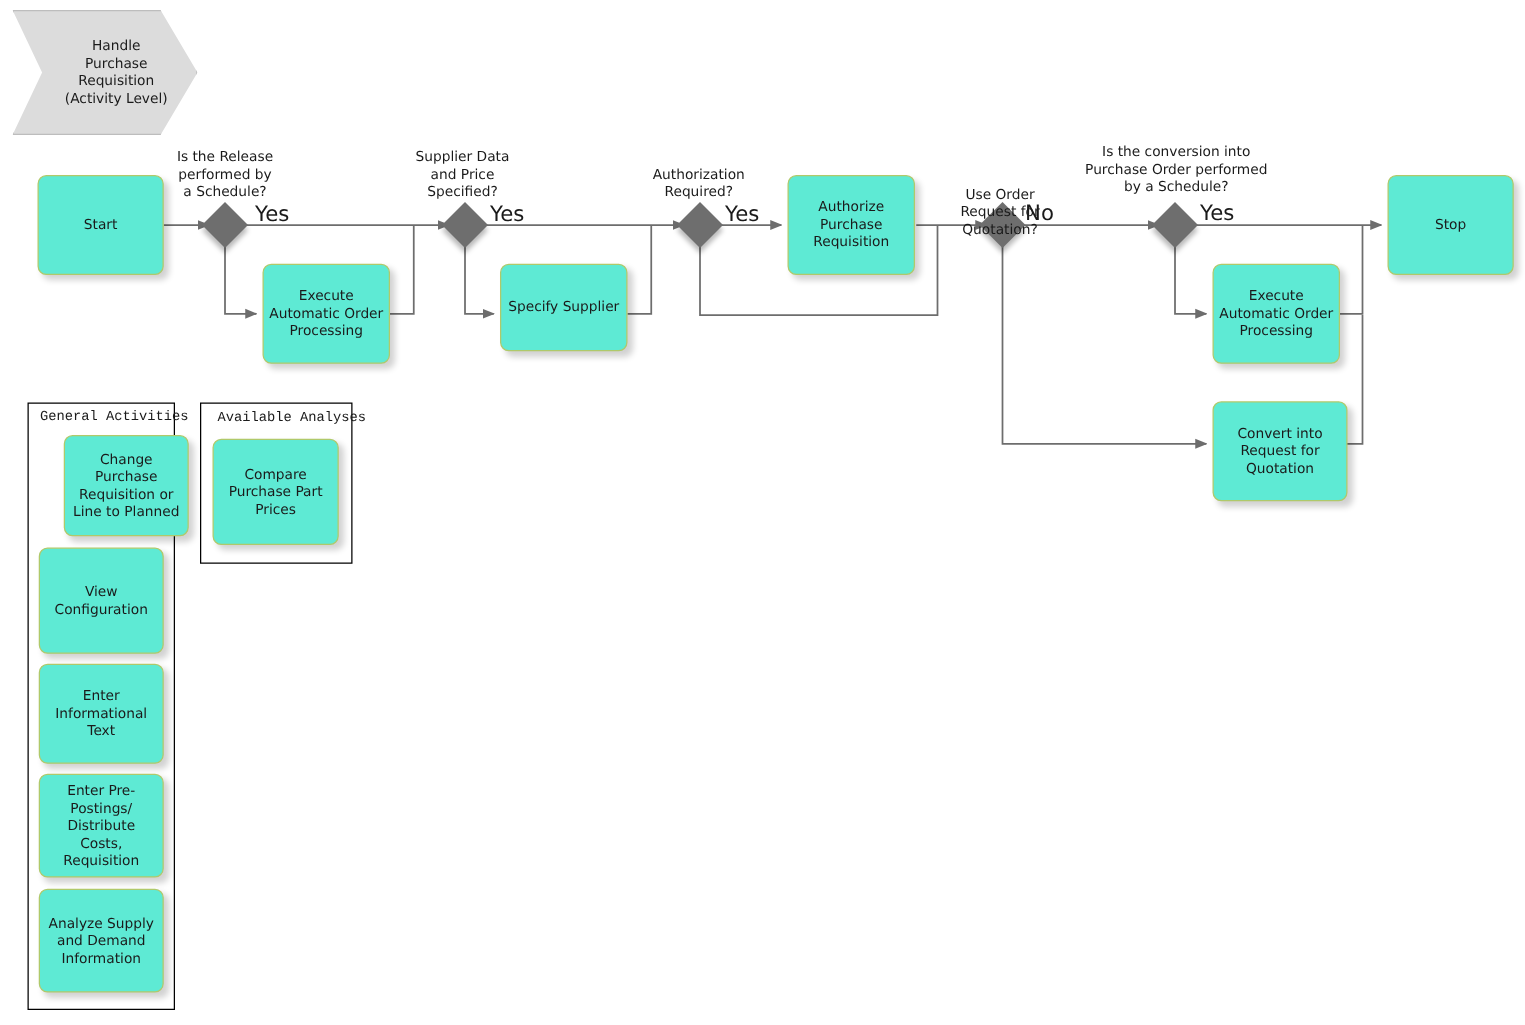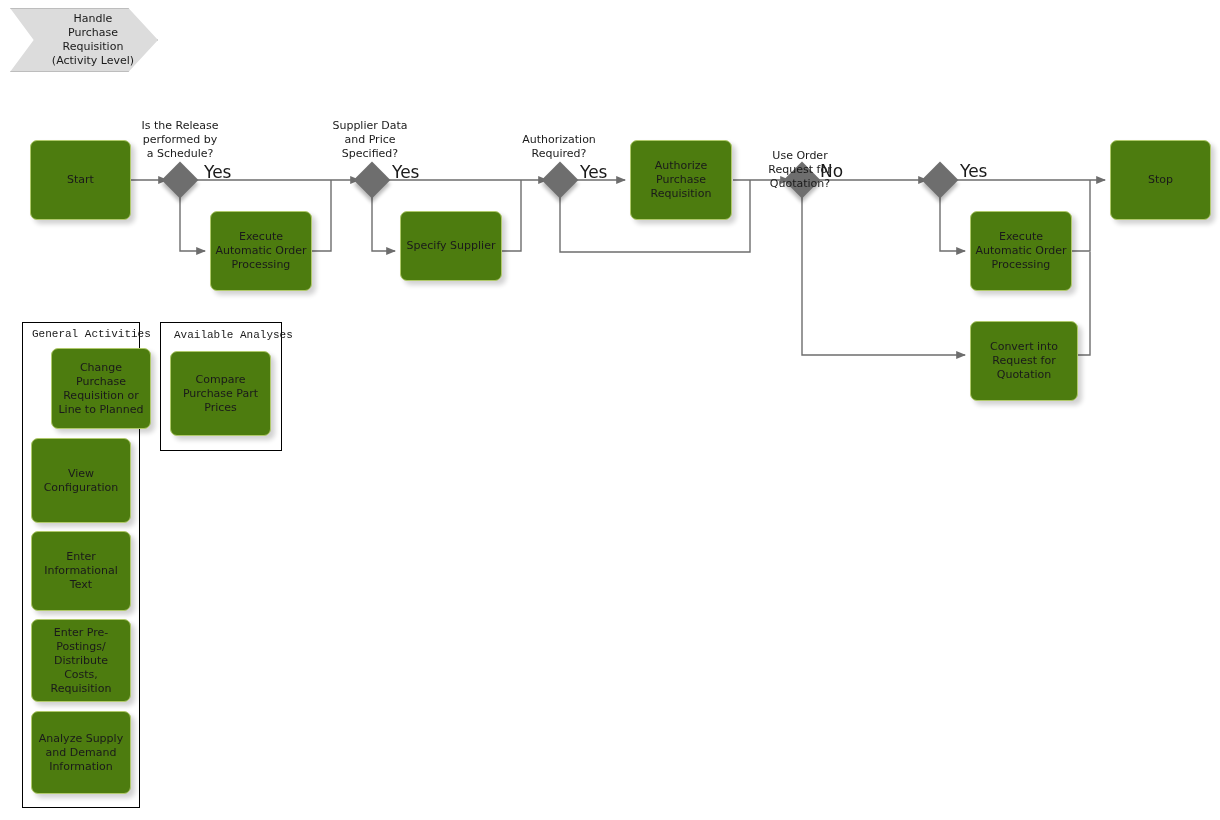--- a/index.html
+++ b/index.html
@@ -26,21 +26,21 @@
     left: 0; top: 0;
     width: 1220px;
     height: 820px;
     pointer-events: none;
   }
 
   
   .chevron {
     position: absolute;
     left: 10px; top: 8px;
-    width: 148px; height: 64px;
+    width: 148px; height: 100px;
   }
   .chevron .shape {
     position: absolute;
     inset: 0;
     background: #dcdcdc;
     border: 1px solid #bdbdbd;
     clip-path: polygon(0 0, 80% 0, 100% 50%, 80% 100%, 0 100%, 16% 50%);
     box-sizing: border-box;
   }
   .chevron .shadow {
@@ -61,21 +61,21 @@
     font-size: 11px;
     line-height: 14px;
     padding-left: 18px;
     box-sizing: border-box;
     white-space: pre-line;
   }
 
   
   .act {
     position: absolute;
-    background: #4d7c0f;
+    background: #5eead4;
     border: 1px solid #b0c96a;
     border-radius: 7px;
     box-sizing: border-box;
     display: flex;
     align-items: center;
     justify-content: center;
     text-align: center;
     font-size: 11px;
     line-height: 14px;
     white-space: pre-line;
@@ -209,20 +209,23 @@
 Purchase
 Requisition</div>
 
   <div class="diamond" style="left:789px; top:167px;"></div>
   <div class="qlabel" style="left:800px; top:119px; width:150px;margin-top:30px;">Use Order
 Request for
 Quotation?</div>
   <div class="elabel" style="left:820px; top:164px;">No</div>
 
   <div class="diamond" style="left:927px; top:167px;"></div>
+  <div class="qlabel" style="left:941px; top:115px; width:220px;">Is the conversion into
+Purchase Order performed
+by a Schedule?</div>
   <div class="elabel" style="left:960px; top:164px;">Yes</div>
 
   <div class="act" style="left:970px; top:211px; width:102px; height:80px;">Execute
 Automatic Order
 Processing</div>
 
   <div class="act" style="left:970px; top:321px; width:108px; height:80px;">Convert into
 Request for
 Quotation</div>
 

